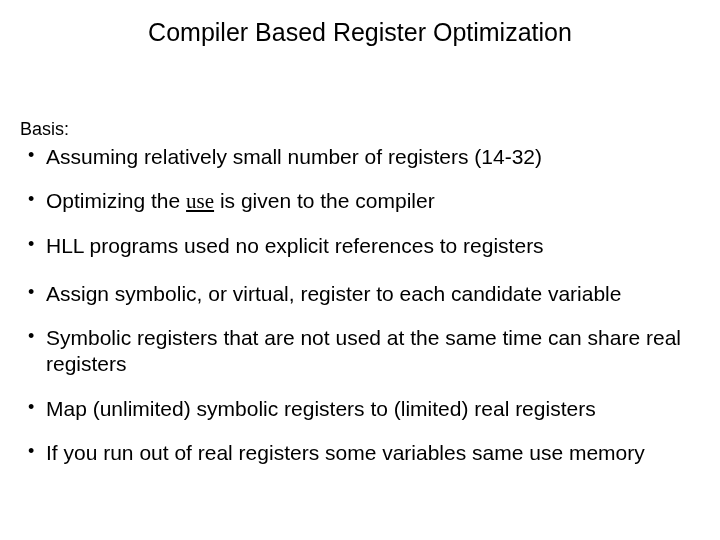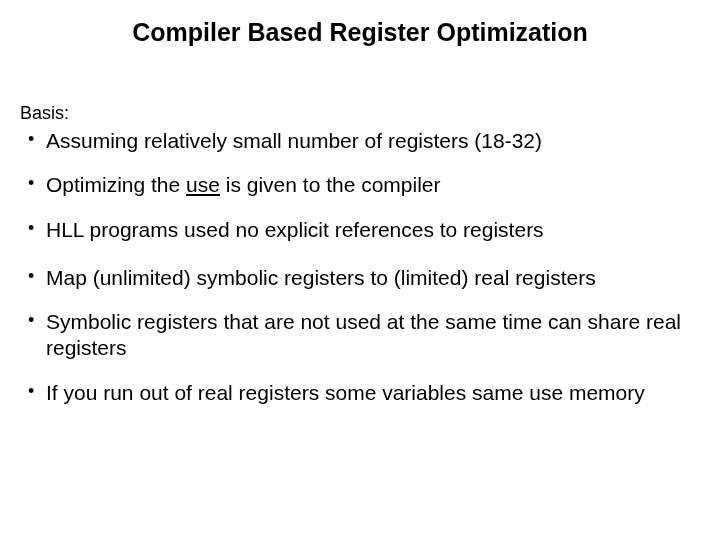--- a/index.html
+++ b/index.html
@@ -12,22 +12,22 @@
       height: 540px;
       background: #ffffff;
       font-family: "Comic Sans MS", "Comic Sans", cursive, sans-serif;
       padding: 18px 20px 0 20px;
       color: #000000;
       overflow: hidden;
     }
     .title {
       text-align: center;
       font-size: 25px;
-      font-weight: bold;
-      margin-bottom: 56px;
+      font-weight: normal;
+      margin-bottom: 72px;
     }
     .section-label {
       font-size: 18px;
       margin-bottom: 4px;
     }
     .bullet-list {
       list-style: none;
       margin-bottom: 22px;
     }
     .bullet-list li {
@@ -48,35 +48,37 @@
       margin-bottom: 18px;
     }
     .section2 {
       margin-top: 6px;
     }
     .section2 .section-label {
       margin-bottom: 6px;
     }
     .underline {
       text-decoration: underline;
+      font-family: Liberation Serif, serif;
     }
   </style>
 </head>
 <body>
 
 <h1 class="title">Compiler Based Register Optimization</h1>
 
 <div class="section">
   <div class="section-label">Basis:</div>
   <ul class="bullet-list tight">
-    <li>Assuming relatively small number of registers (18-32)</li>
+    <li>Assuming relatively small number of registers (14-32)</li>
     <li>Optimizing the <span class="underline">use</span> is given to the compiler</li>
     <li>HLL programs used no explicit references to registers</li>
   </ul>
 </div>
 
 <div class="section section2">
   <ul class="bullet-list">
+    <li>Assign symbolic, or virtual, register to each candidate variable</li>
+    <li>Symbolic registers that are not used at the same time can share real registers</li>
     <li>Map (unlimited) symbolic registers to (limited) real registers</li>
-    <li>Symbolic registers that are not used at the same time can share real registers</li>
     <li>If you run out of real registers some variables same use memory</li>
   </ul>
 </div>
 
 </body></html>

